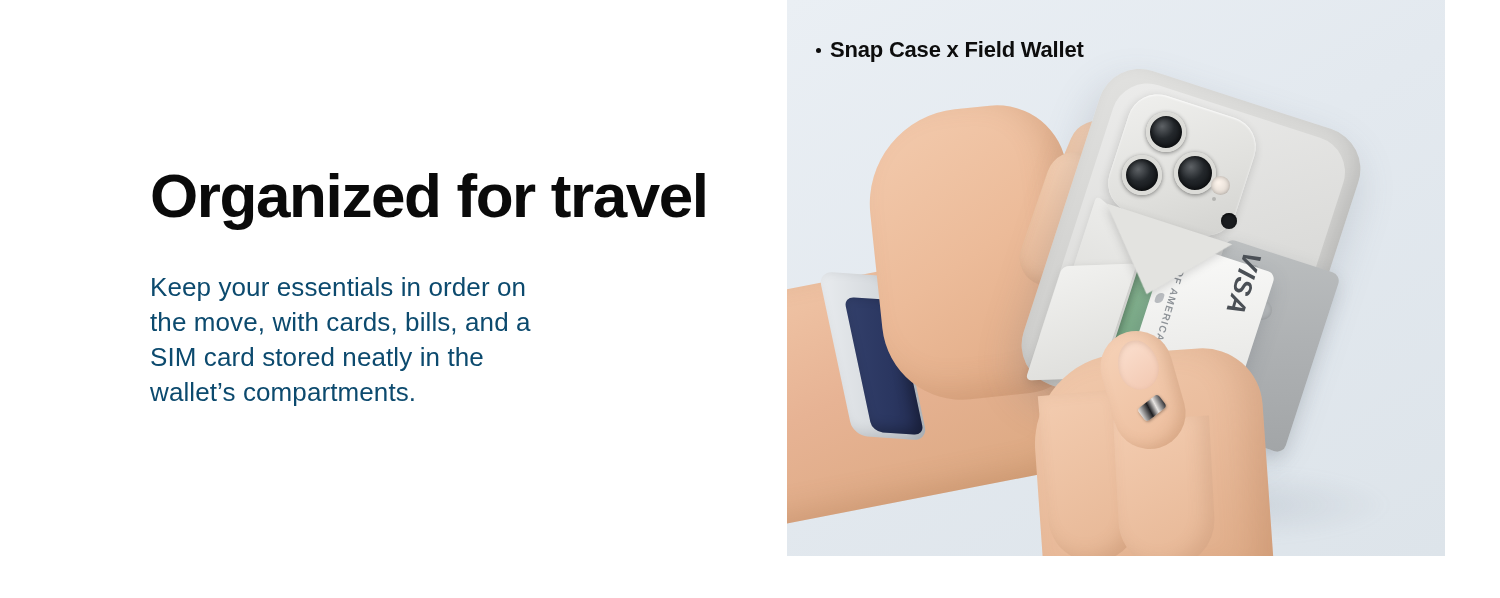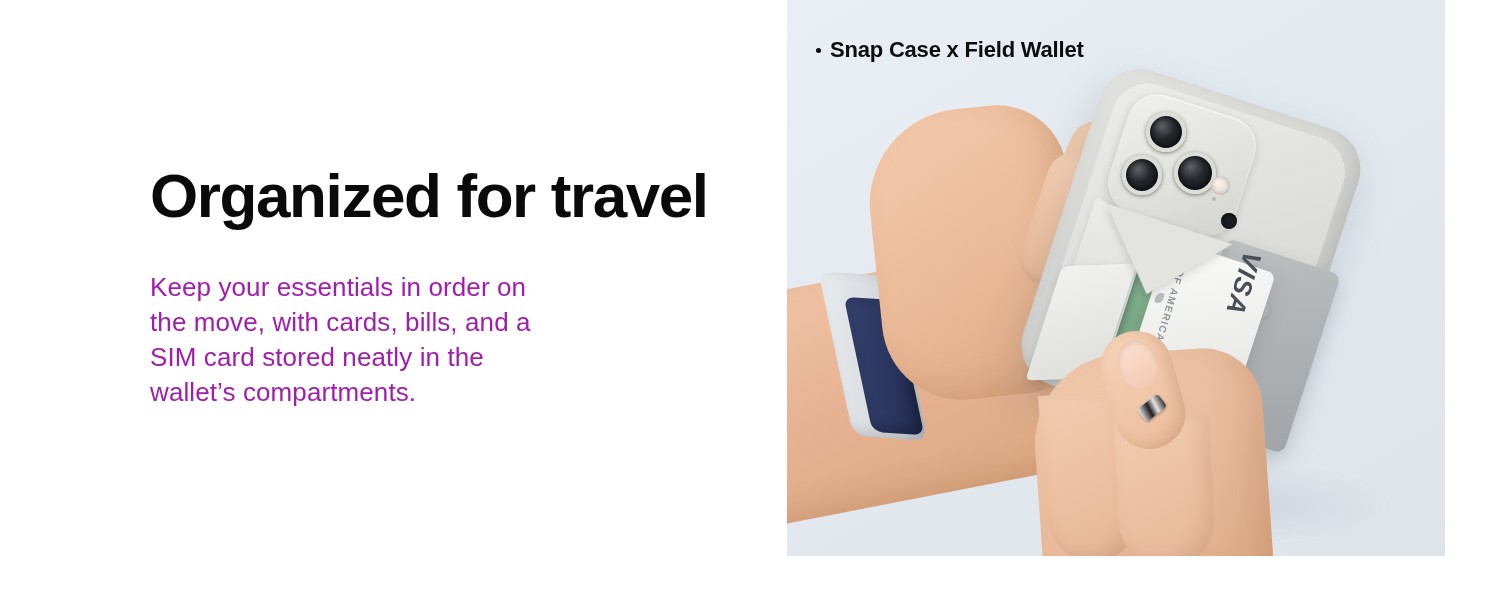--- a/index.html
+++ b/index.html
@@ -15,21 +15,21 @@
   .text-col {
     position:absolute; left:150px; top:163px; width:520px;
   }
   .headline {
     font-size:62px; font-weight:700; letter-spacing:-1.4px;
     color:#0a0a0a; line-height:1.05; white-space:nowrap;
   }
   .body-copy {
     margin-top:42px;
     font-size:26px; font-weight:400; line-height:35px;
-    color:#a21caf; letter-spacing:0.1px; max-width:400px;
+    color:#0c4a6e; letter-spacing:0.1px; max-width:400px;
   }
 
   
   .panel {
     position:absolute; left:751px; top:0; width:658px; height:556px;
     background:linear-gradient(150deg,#eaeff4 0%,#e3e9ef 45%,#dde4ea 100%);
     overflow:hidden;
     margin-left:36px;
   }
   .panel-label {

